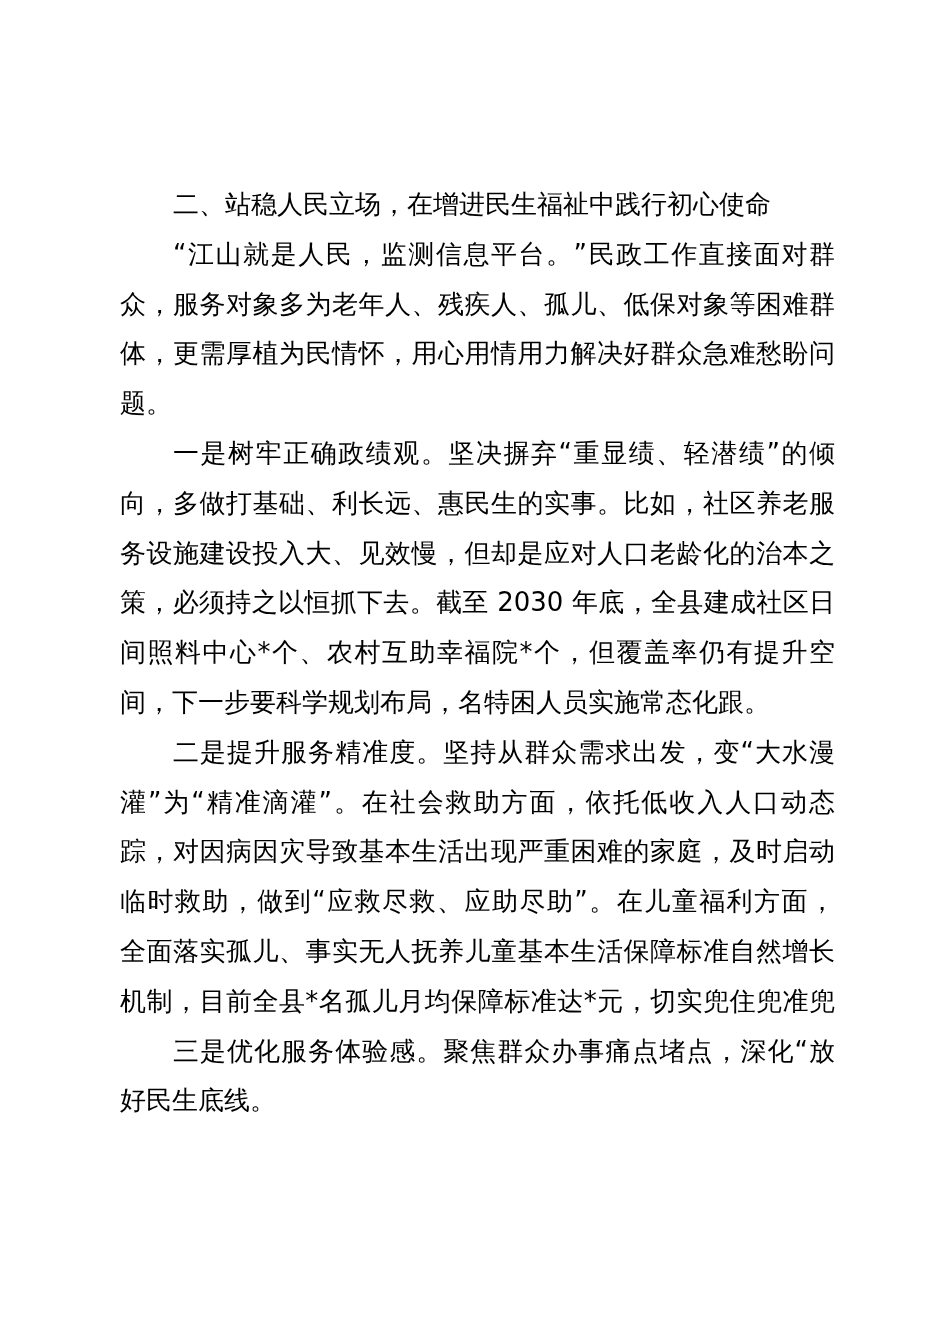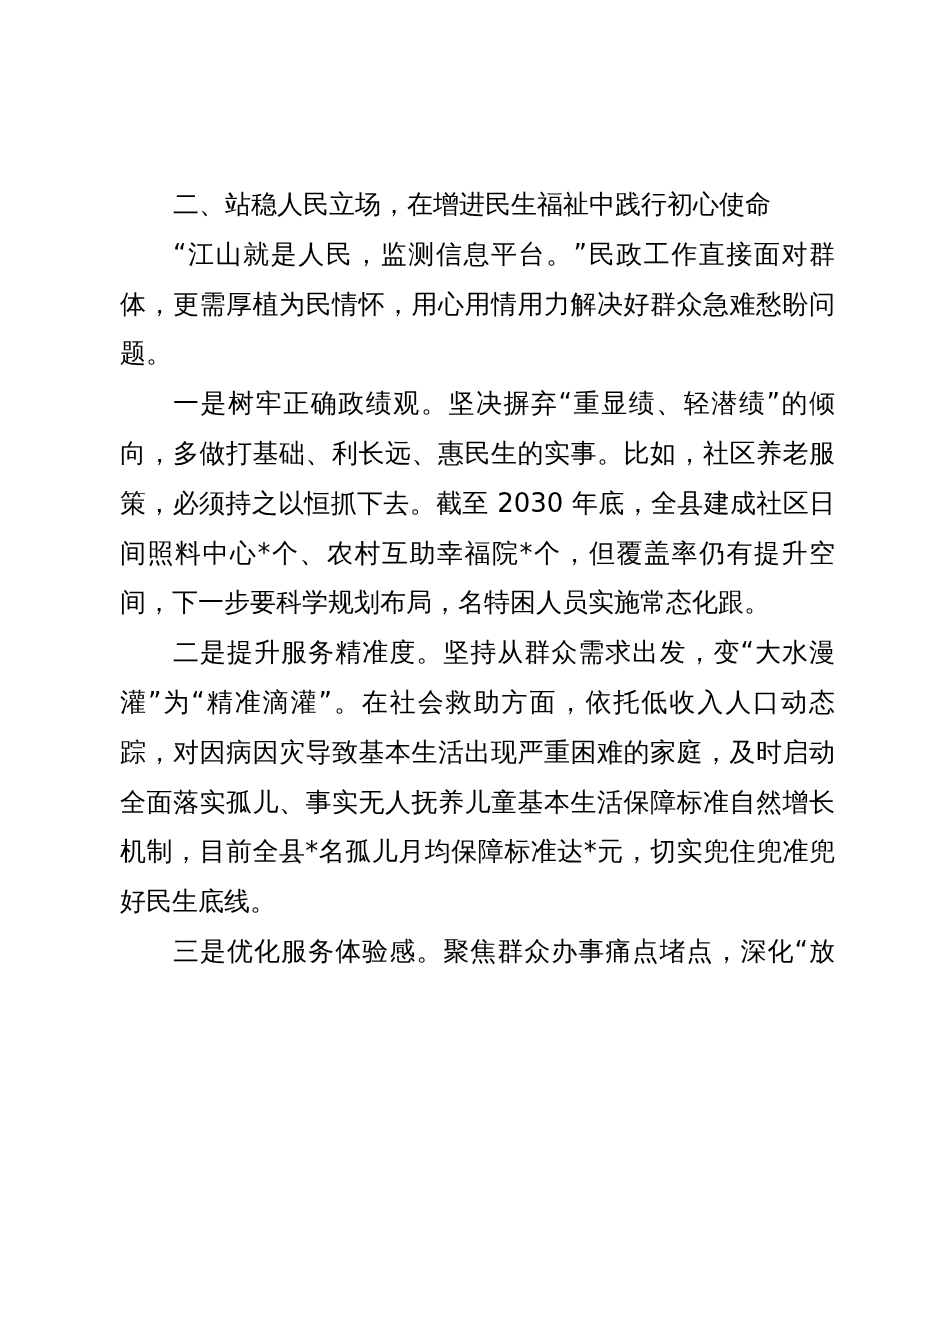--- a/index.html
+++ b/index.html
@@ -44,28 +44,31 @@
     font-weight: 500;
   }
 </style>
 </head>
 <body>
 
 <div class="page">
   <div class="content">
     <div class="line heading indent">二、站稳人民立场，在增进民生福祉中践行初心使命</div>
     <div class="line fill indent">“江山就是人民，监测信息平台。”民政工作直接面对群</div>
+    <div class="line fill">众，服务对象多为老年人、残疾人、孤儿、低保对象等困难群</div>
     <div class="line fill">体，更需厚植为民情怀，用心用情用力解决好群众急难愁盼问</div>
     <div class="line">题。</div>
     <div class="line fill indent">一是树牢正确政绩观。坚决摒弃“重显绩、轻潜绩”的倾</div>
     <div class="line fill">向，多做打基础、利长远、惠民生的实事。比如，社区养老服</div>
+    <div class="line fill">务设施建设投入大、见效慢，但却是应对人口老龄化的治本之</div>
     <div class="line fill">策，必须持之以恒抓下去。截至 2030 年底，全县建成社区日</div>
     <div class="line fill">间照料中心*个、农村互助幸福院*个，但覆盖率仍有提升空</div>
     <div class="line">间，下一步要科学规划布局，名特困人员实施常态化跟。</div>
     <div class="line fill indent">二是提升服务精准度。坚持从群众需求出发，变“大水漫</div>
     <div class="line fill">灌”为“精准滴灌”。在社会救助方面，依托低收入人口动态</div>
     <div class="line fill">踪，对因病因灾导致基本生活出现严重困难的家庭，及时启动</div>
+    <div class="line fill">临时救助，做到“应救尽救、应助尽助”。在儿童福利方面，</div>
     <div class="line fill">全面落实孤儿、事实无人抚养儿童基本生活保障标准自然增长</div>
     <div class="line fill">机制，目前全县*名孤儿月均保障标准达*元，切实兜住兜准兜</div>
+    <div class="line fill indent">三是优化服务体验感。聚焦群众办事痛点堵点，深化“放</div>
     <div class="line">好民生底线。</div>
-    <div class="line fill indent">三是优化服务体验感。聚焦群众办事痛点堵点，深化“放</div>
   </div>
 </div>
 
 </body></html>

